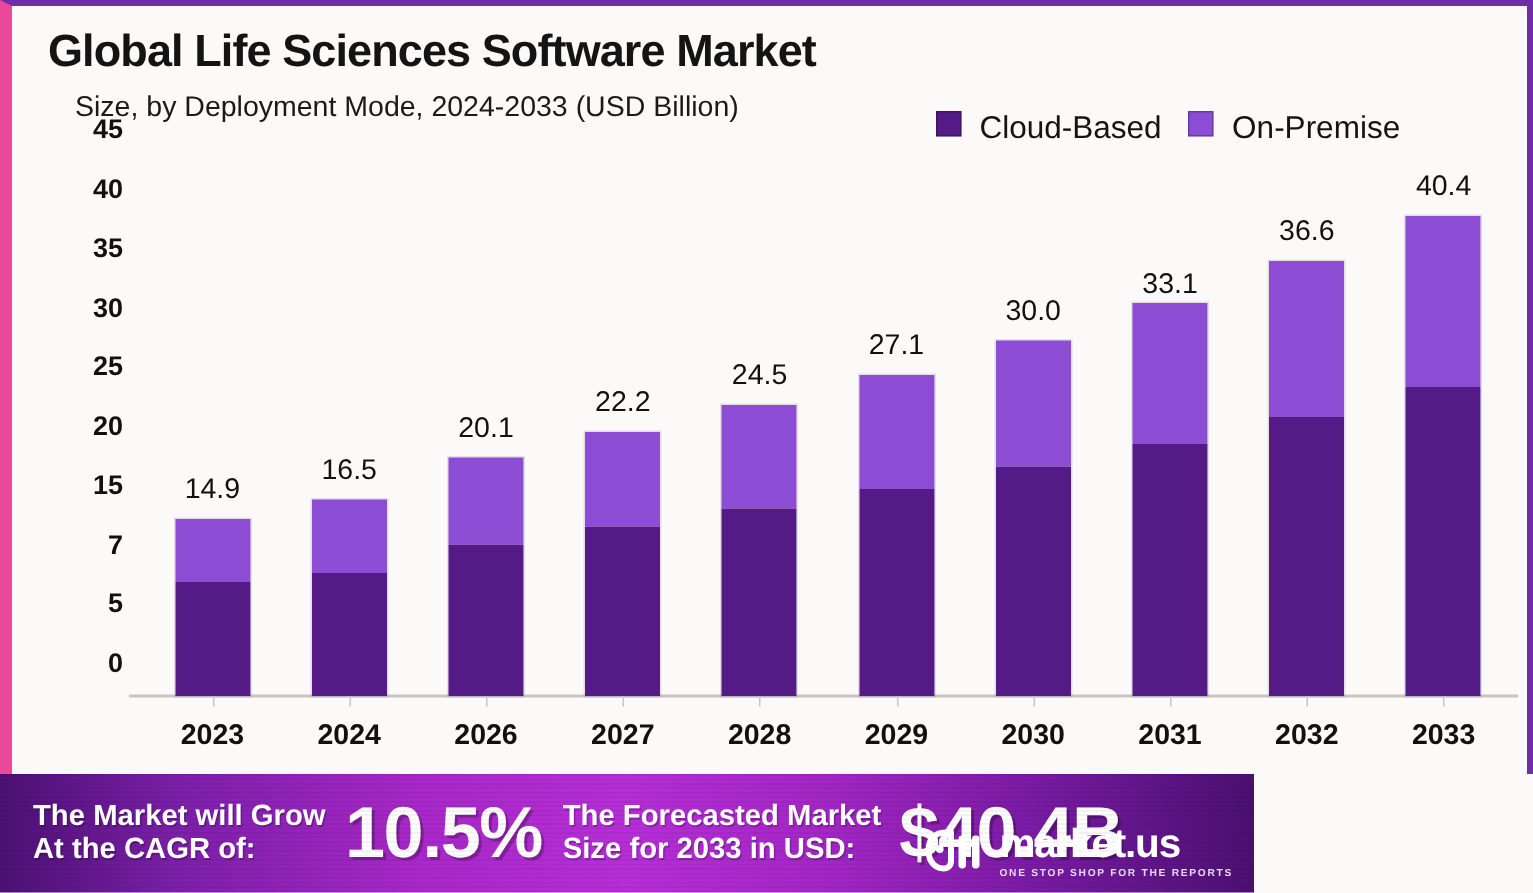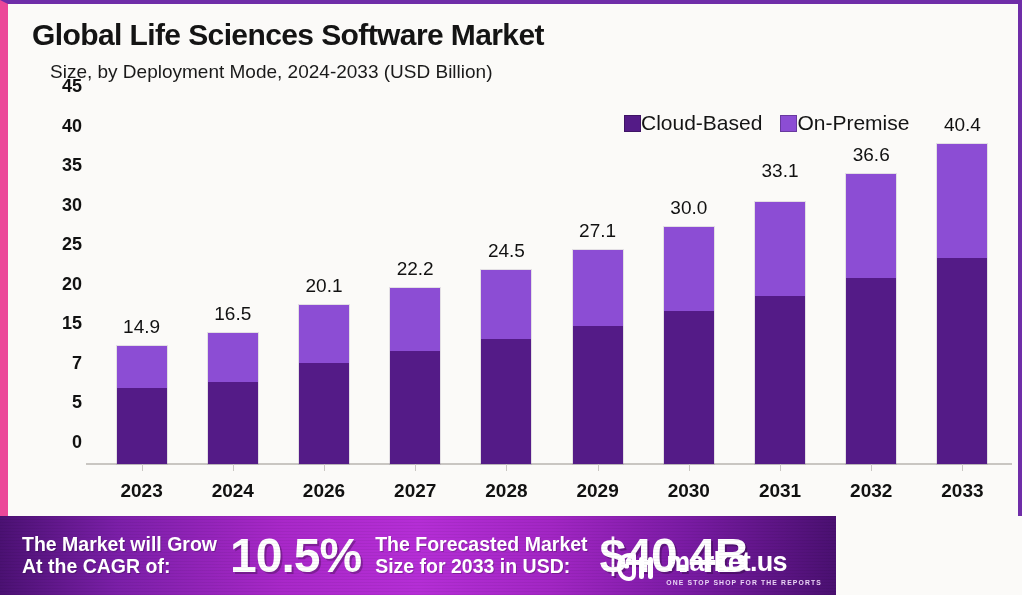--- a/index.html
+++ b/index.html
@@ -33,21 +33,21 @@
   .subtitle {
     position:absolute; left:42px; top:57px;
     font-size:19px; color:#1a1a1a; white-space:nowrap;
   }
 
   
   .legend {
     position:absolute; left:616px; top:70px;
     display:flex; align-items:center; gap:18px;
   }
-  .legend-item { display:flex; align-items:center; gap:0;margin-top:37px; }
+  .legend-item { display:flex; align-items:flex-start; gap:12px; }
   .legend-swatch {
     width:17px; height:17px; display:block;
     border:1px solid rgba(0,0,0,.25);
   }
   .legend-label { font-size:21px; color:#141414; white-space:nowrap; }
 
   
   .plot {
     position:absolute;
     left:88px; top:104px;
@@ -236,21 +236,21 @@
           <div class="bar-slot">
             <div class="bar-total" style="bottom: 245.333px;">30.0</div>
             <div class="bar" style="height: 237.333px;">
               <div class="seg-top" style="background: rgb(140, 77, 212); height: 35.6667%;"></div>
               <div class="seg-bot" style="background: rgb(84, 27, 135); height: 64.3333%;"></div>
             </div>
             <div class="tickmark"></div>
             <div class="xtick">2030</div>
           </div>
           <div class="bar-slot">
-            <div class="bar-total" style="bottom: 282px;">33.1</div>
+            <div class="bar-total" style="bottom: 263px;">33.1</div>
             <div class="bar" style="height: 261.858px;">
               <div class="seg-top" style="background: rgb(140, 77, 212); height: 35.9517%;"></div>
               <div class="seg-bot" style="background: rgb(84, 27, 135); height: 64.0483%;"></div>
             </div>
             <div class="tickmark"></div>
             <div class="xtick">2031</div>
           </div>
           <div class="bar-slot">
             <div class="bar-total" style="bottom: 297.547px;">36.6</div>
             <div class="bar" style="height: 289.547px;">

